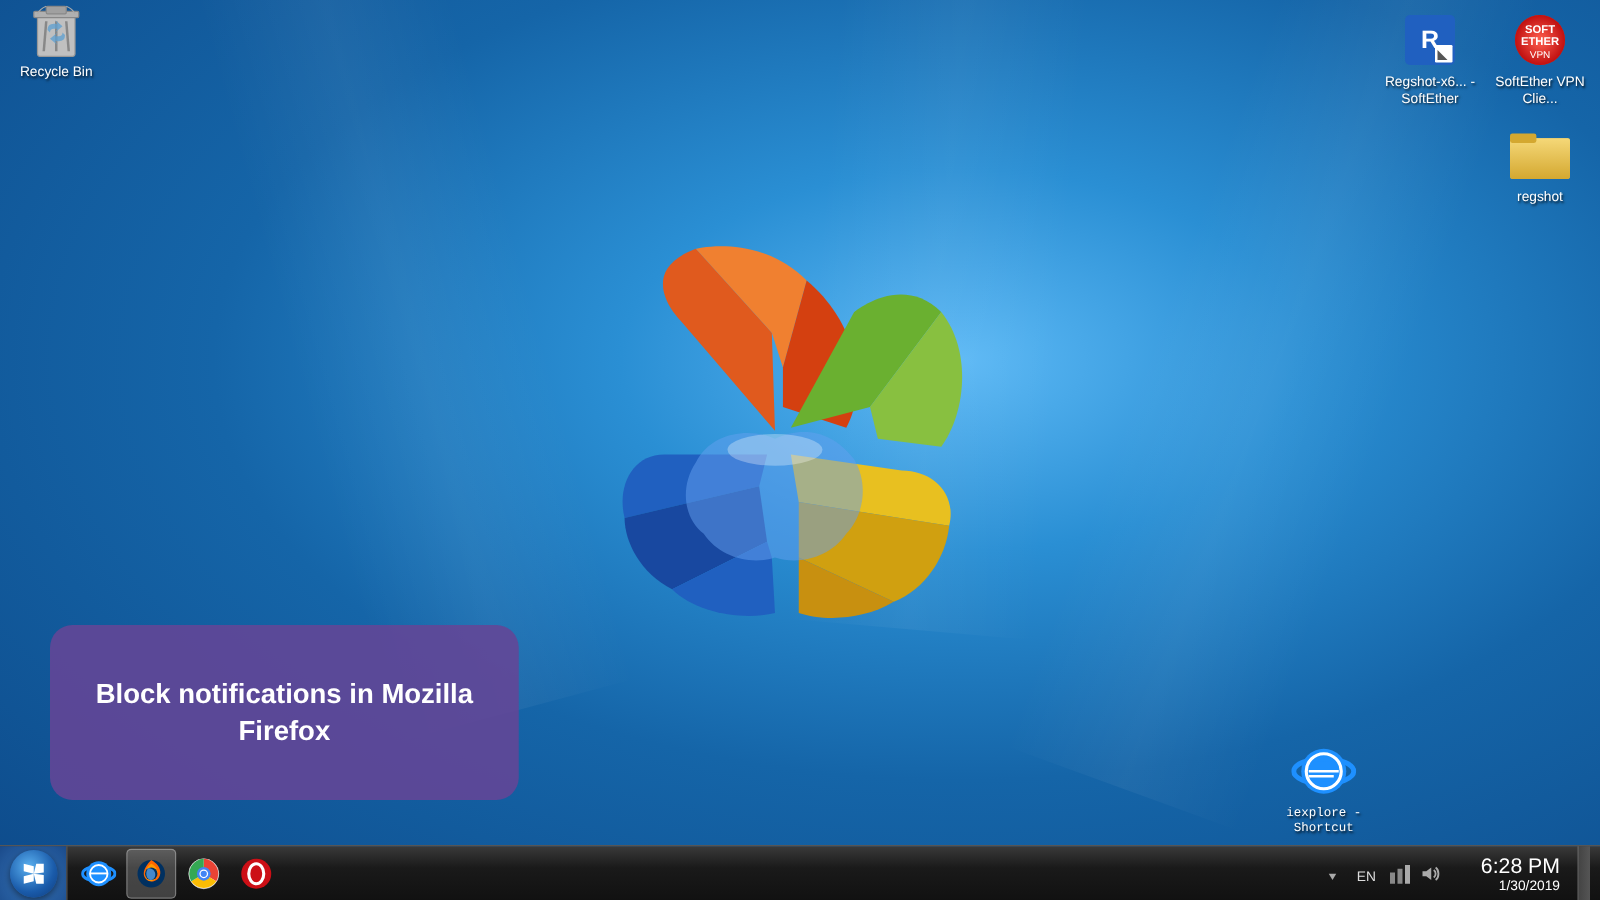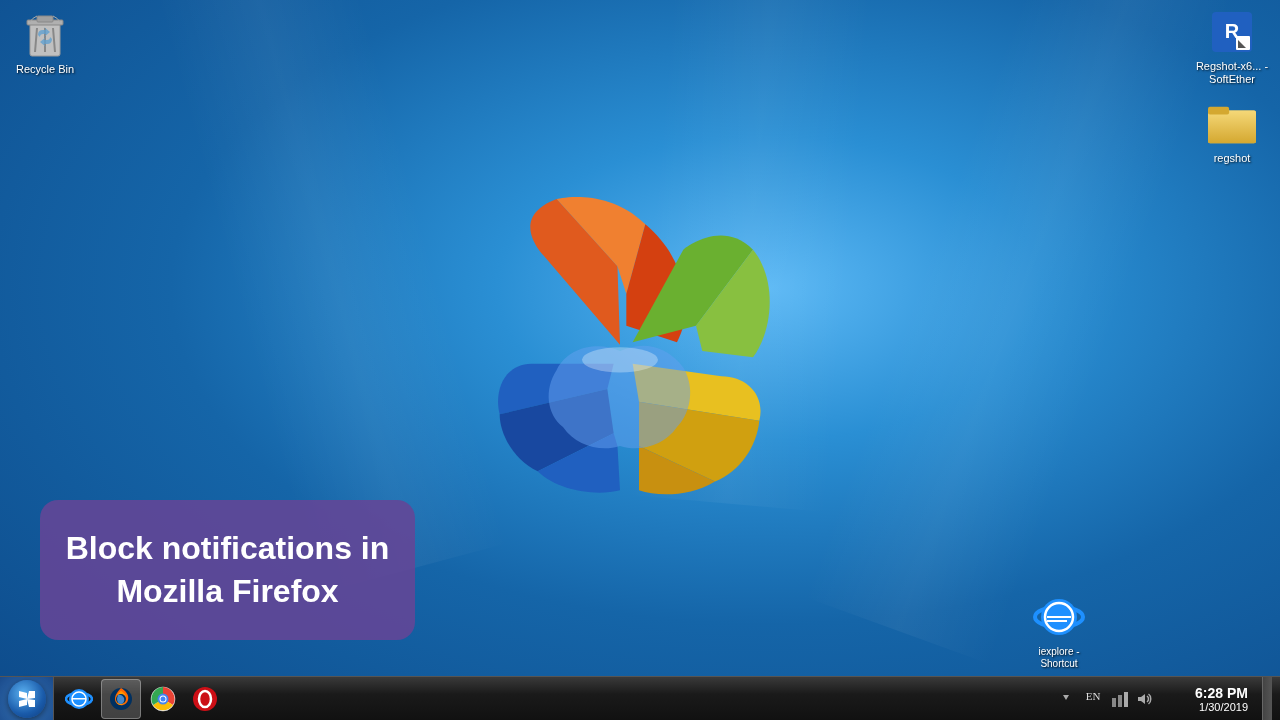--- a/index.html
+++ b/index.html
@@ -65,21 +65,21 @@
       height: 140px;
       background: rgba(100, 70, 150, 0.88);
       border-radius: 18px;
       display: flex;
       align-items: center;
       justify-content: center;
       padding: 20px;
     }
     .notification-text {
       color: white;
-      font-size: 32px;
+      font-size: 22px;
       font-weight: 600;
       text-align: center;
       line-height: 1.35;
     }
 
     
     .taskbar {
       position: absolute;
       bottom: 0;
       left: 0;
@@ -142,36 +142,35 @@
       display: flex;
       align-items: center;
       padding: 0 8px;
       height: 100%;
       gap: 6px;
     }
     .tray-icon {
       width: 18px;
       height: 18px;
       display: flex;
-      align-items: flex-start;
-      justify-content: center;
-      cursor: pointer;
-      font-family: Liberation Serif, serif;
+      align-items: flex-end;
+      justify-content: center;
+      cursor: pointer;
     }
     .clock-area {
       display: flex;
       flex-direction: column;
       align-items: flex-end;
       padding: 2px 8px;
       cursor: pointer;
     }
     .clock-time {
       color: white;
-      font-size: 14px;
-      font-weight: 700;
+      font-size: 17px;
+      font-weight: 400;
     }
     .clock-date {
       color: white;
       font-size: 11px;
       margin-left: 32px;
     }
     .show-desktop-btn {
       width: 10px;
       height: 44px;
       background: linear-gradient(to right, #444, #555);
@@ -195,20 +194,21 @@
       display: flex;
       flex-direction: column;
       gap: 8px;
     }
     .browser-icon {
       display: flex;
       flex-direction: column;
       align-items: center;
       width: 72px;
       cursor: pointer;
+      font-family: Liberation Mono, monospace;
     }
     .browser-icon .b-img {
       width: 52px;
       height: 52px;
       border-radius: 6px;
       display: flex;
       align-items: center;
       justify-content: center;
       margin-bottom: 3px;
     }
@@ -271,21 +271,21 @@
       <path d="M160 145 L230 155 C250 155 265 170 260 190 L165 175 Z" fill="#e8c020"></path>
       <path d="M165 175 L260 190 C258 210 245 230 225 238 L165 210 Z" fill="#d0a010"></path>
       <path d="M165 210 L225 238 C205 250 180 250 165 245 Z" fill="#c89010"></path>
 
       <path d="M100 150 C110 130 135 128 150 135 C165 128 185 128 200 148 C210 165 205 185 195 195 C185 210 165 215 150 210 C135 215 115 210 105 195 C92 185 90 165 100 150 Z" fill="rgba(100,160,240,0.5)"></path>
 
       <ellipse cx="150" cy="142" rx="30" ry="10" fill="rgba(255,255,255,0.3)"></ellipse>
     </svg>
   </div>
 
-  <div class="desktop-icon" style="top: 11px; left: 5px;">
+  <div class="desktop-icon" style="top: 0; left: 5px;">
     <div class="icon-img">
       <svg width="46" height="50" viewBox="0 0 46 50">
         <rect x="8" y="12" width="30" height="34" rx="2" fill="#c0c0c0" stroke="#999" stroke-width="1"></rect>
         <rect x="5" y="10" width="36" height="5" rx="1" fill="#b0b0b0" stroke="#888" stroke-width="1"></rect>
         <rect x="15" y="6" width="16" height="6" rx="1" fill="#a0a0a0" stroke="#888" stroke-width="1"></rect>
         <line x1="15" y1="18" x2="13" y2="42" stroke="#888" stroke-width="2"></line>
         <line x1="23" y1="18" x2="23" y2="42" stroke="#888" stroke-width="2"></line>
         <line x1="31" y1="18" x2="33" y2="42" stroke="#888" stroke-width="2"></line>
         <path d="M8 12 Q10 8 15 6 M38 12 Q36 8 31 6" fill="none" stroke="#aaa" stroke-width="1"></path>
 
@@ -311,20 +311,38 @@
         <defs>
           <lineargradient id="reg_grad" x1="0" y1="0" x2="1" y2="1">
             <stop offset="0%" stop-color="#4080e0">
             <stop offset="100%" stop-color="#1040a0">
           </stop></stop></lineargradient>
         </defs>
       </div>
       <div class="icon-label">Regshot-x6... - SoftEther</div>
     </div>
 
+    <div class="desktop-icon" style="position:relative;">
+      <div class="icon-img">
+        <svg width="48" height="48" viewBox="0 0 48 48">
+          <circle cx="24" cy="24" r="20" fill="#e03020"></circle>
+          <circle cx="24" cy="24" r="20" fill="url(#vpn_grad)"></circle>
+          <text x="24" y="18" font-size="9" text-anchor="middle" fill="white" font-weight="bold">SOFT</text>
+          <text x="24" y="28" font-size="9" text-anchor="middle" fill="white" font-weight="bold">ETHER</text>
+          <text x="24" y="38" font-size="8" text-anchor="middle" fill="white">VPN</text>
+          <defs>
+            <radialGradient id="vpn_grad">
+              <stop offset="0%" stop-color="#ff6050"></stop>
+              <stop offset="100%" stop-color="#c01010"></stop>
+            </radialGradient>
+          </defs>
+        </svg>
+      </div>
+      <div class="icon-label">SoftEther VPN Clie...</div>
+    </div>
   </div>
 
   <div class="desktop-icons-topright2">
 
     <div class="desktop-icon" style="position:relative;">
       <div class="icon-img">
         <svg width="50" height="44" viewBox="0 0 50 44">
           <rect x="0" y="8" width="50" height="34" rx="2" fill="#e8c050"></rect>
           <rect x="0" y="8" width="50" height="34" rx="2" fill="url(#folder_grad)"></rect>
           <rect x="0" y="4" width="22" height="8" rx="2" fill="#d4a830"></rect>

